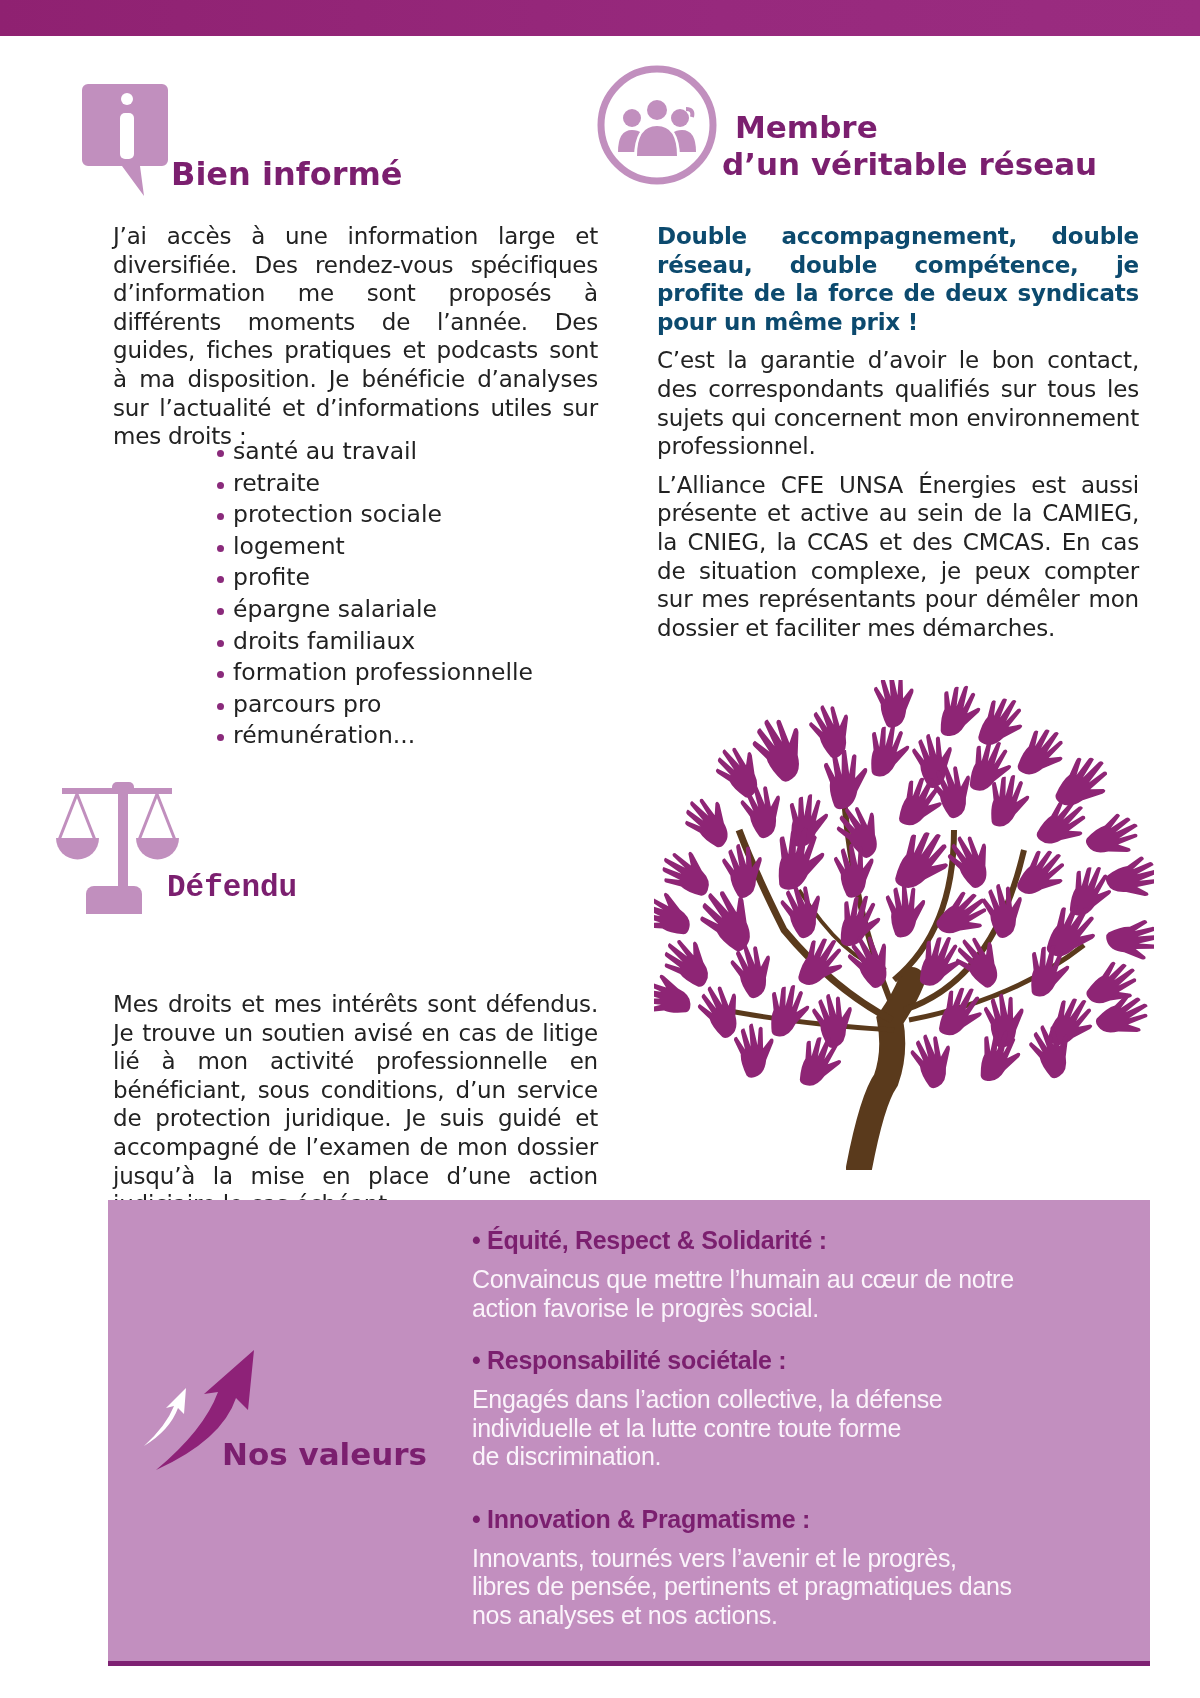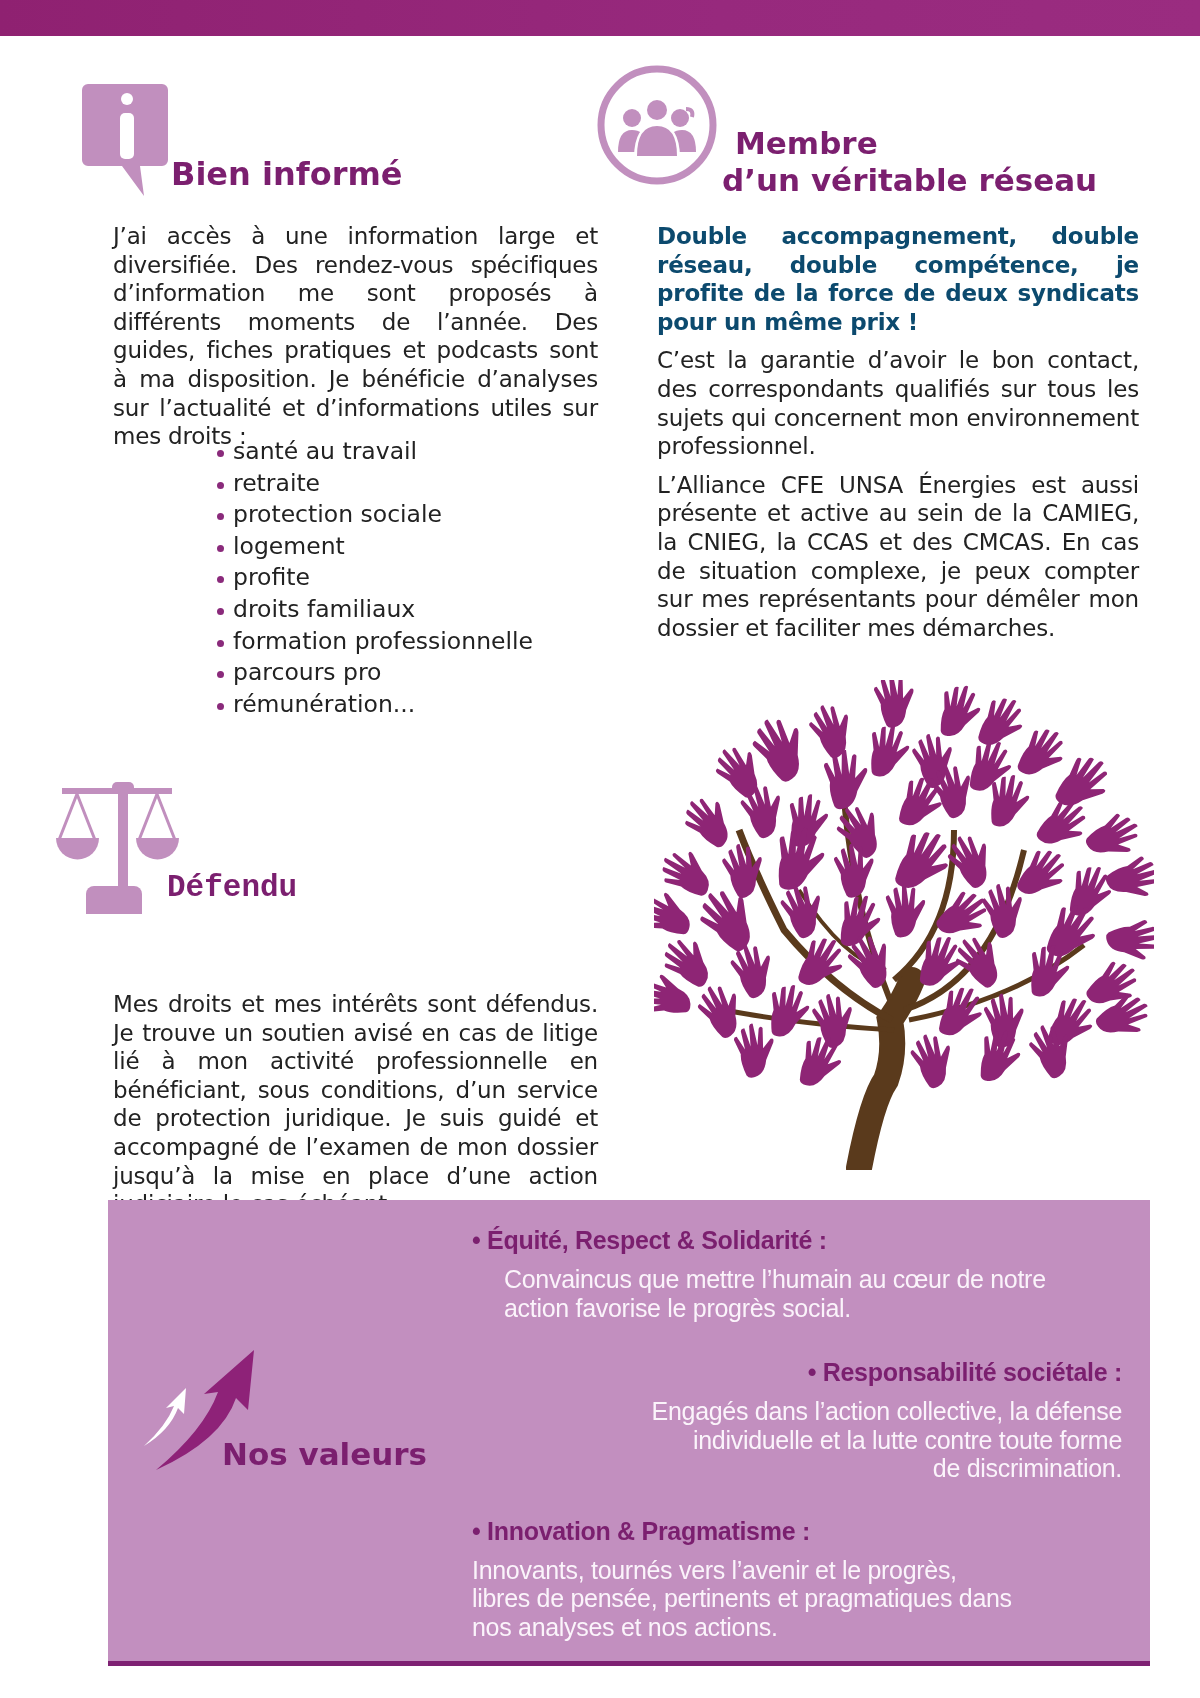--- a/index.html
+++ b/index.html
@@ -37,41 +37,42 @@
 <div class="abs body-text" style="left:113px;top:222px;width:485px;">
   <p>J’ai accès à une information large et diversifiée. Des rendez-vous spécifiques d’information me sont proposés à différents moments de l’année. Des guides, fiches pratiques et podcasts sont à ma disposition. Je bénéficie d’analyses sur l’actualité et d’informations utiles sur mes droits :</p>
 </div>
 
 <ul class="abs bullet-list" style="left:217px;top:436px;">
   <li>santé au travail</li>
   <li>retraite</li>
   <li>protection sociale</li>
   <li>logement</li>
   <li>profite</li>
+  <li>épargne salariale</li>
   <li>droits familiaux</li>
   <li>formation professionnelle</li>
   <li>parcours pro</li>
   <li>rémunération...</li>
 </ul>
 
 <div class="abs" style="left:596px;top:64px;width:122px;height:122px;">
   <svg width="122" height="122" viewBox="0 0 122 122">
     <circle cx="61" cy="61" r="56" fill="none" stroke="#c18fbe" stroke-width="7"></circle>
     <circle cx="36" cy="54" r="9" fill="#c18fbe"></circle>
     <path d="M22 88 q0 -22 14 -22 q12 0 14 12 V88z" fill="#c18fbe"></path>
     <circle cx="84" cy="54" r="9" fill="#c18fbe"></circle>
     <path d="M90 45 q8 0 6 8" fill="none" stroke="#c18fbe" stroke-width="4"></path>
     <path d="M100 88 q0 -22 -14 -22 q-12 0 -14 12 V88z" fill="#c18fbe"></path>
     <circle cx="61" cy="46" r="12" fill="#fff"></circle>
     <circle cx="61" cy="46" r="10" fill="#c18fbe"></circle>
     <path d="M38 94 q0 -34 23 -34 q23 0 23 34z" fill="#fff"></path>
     <path d="M41 92 q0 -30 20 -30 q20 0 20 30z" fill="#c18fbe"></path>
   </svg>
 </div>
-<div class="abs heading" style="left:732px;top:128px;font-size:31px;line-height:30px;">
+<div class="abs heading" style="left:732px;top:112px;font-size:31px;line-height:30px;">
   <div style="padding-left:3px;">Membre</div>
   <div style="margin-left:-10px;margin-top:7px;">d’un véritable réseau</div>
 </div>
 
 <div class="abs body-text" style="left:657px;top:222px;width:482px;">
   <p class="bold-text">Double accompagnement, double réseau, double compétence, je profite de la force de deux syndicats pour un même prix !</p>
   <p style="margin-top:10px;">C’est la garantie d’avoir le bon contact, des correspondants qualifiés sur tous les sujets qui concernent mon environnement professionnel.</p>
   <p style="margin-top:10px;">L’Alliance CFE UNSA Énergies est aussi présente et active au sein de la CAMIEG, la CNIEG, la CCAS et des CMCAS. En cas de situation complexe, je peux compter sur mes représentants pour démêler mon dossier et faciliter mes démarches.</p>
 </div>
 
@@ -180,26 +181,26 @@
     <svg width="112" height="122" viewBox="0 0 112 122">
     <path d="M12 120 Q60 80 74 42 L60 44 L110 0 L104 60 L92 48 Q78 90 12 120z" fill="#8e2278"></path>
     <path d="M0 96 Q22 76 30 56 L22 58 L42 38 L40 64 L34 58 Q26 80 0 96z" fill="#ffffff"></path>
     </svg>
   </div>
   <div class="abs heading" style="left:114px;top:236px;font-size:31px;">Nos valeurs</div>
 
   <div class="abs" style="left:364px;top:26px;width:650px;">
     <div>
       <div class="value-title">• Équité, Respect &amp; Solidarité :</div>
-      <div class="value-text" style="margin-top:10px;margin-left:32px;">
+      <div class="value-text" style="margin-top:10px;">
         <div>Convaincus que mettre l’humain au cœur de notre</div>
         <div>action favorise le progrès social.</div>
       </div>
     </div>
-    <div style="margin-top:36px;text-align:right;">
+    <div style="margin-top:24px;">
       <div class="value-title">• Responsabilité sociétale :</div>
       <div class="value-text" style="margin-top:10px;">
         <div>Engagés dans l’action collective, la défense</div>
         <div>individuelle et la lutte contre toute forme</div>
         <div>de discrimination.</div>
       </div>
     </div>
     <div style="margin-top:34px;">
       <div class="value-title">• Innovation &amp; Pragmatisme :</div>
       <div class="value-text" style="margin-top:10px;">

